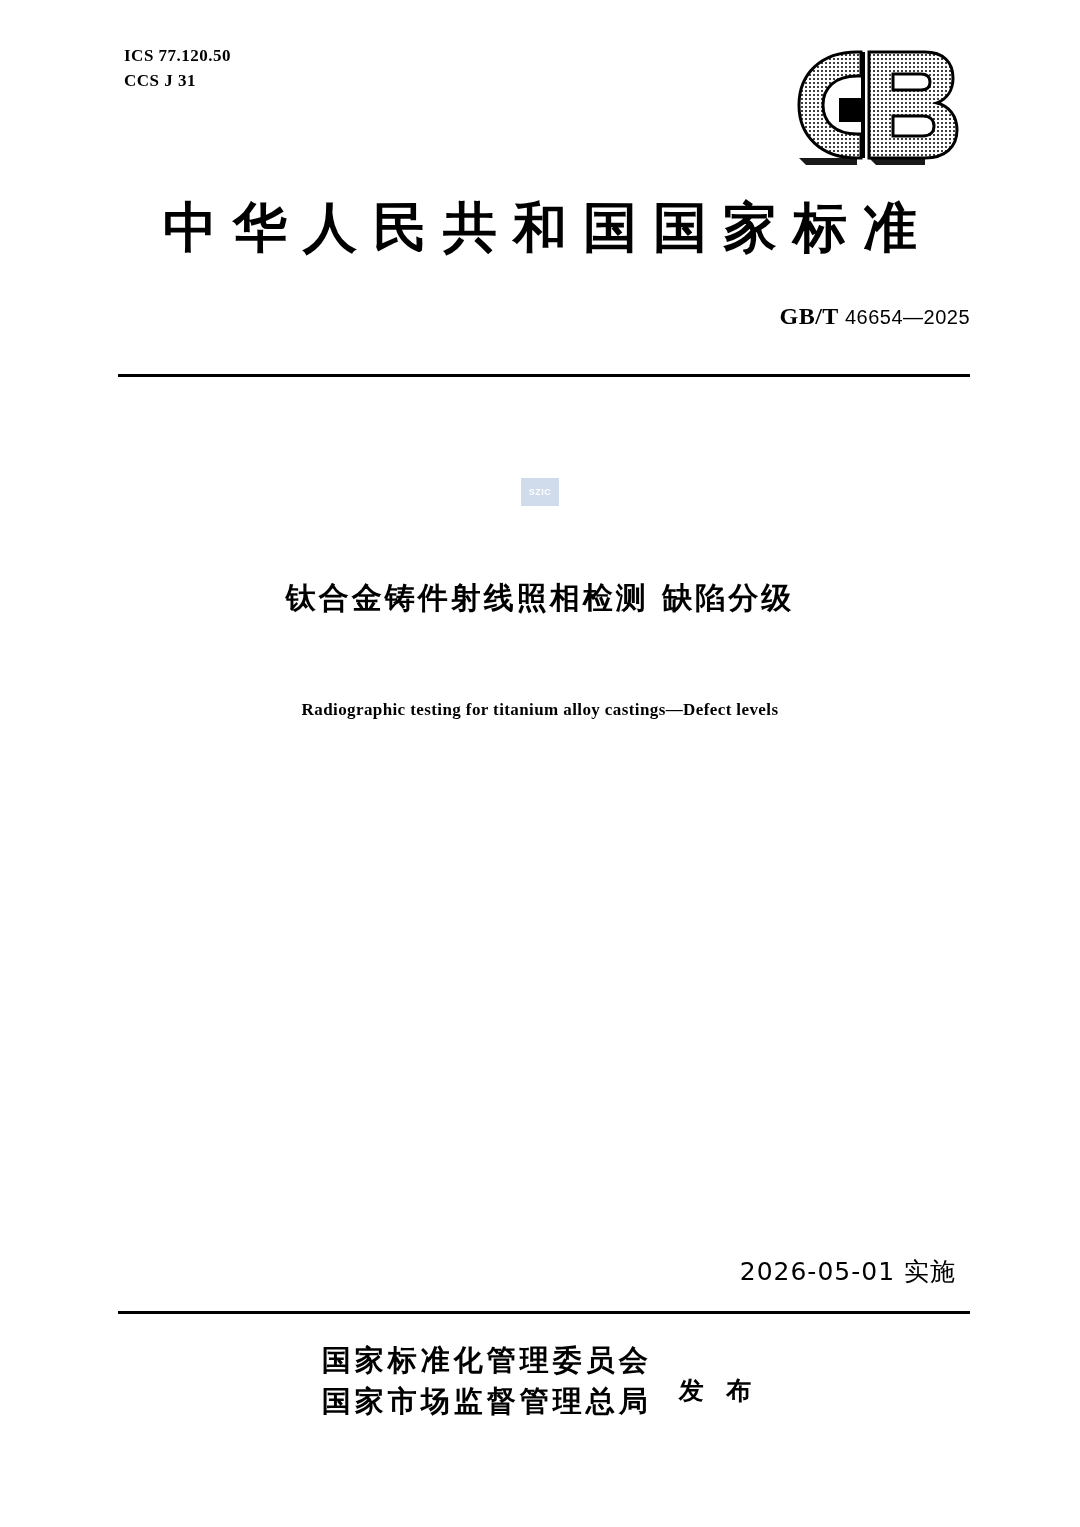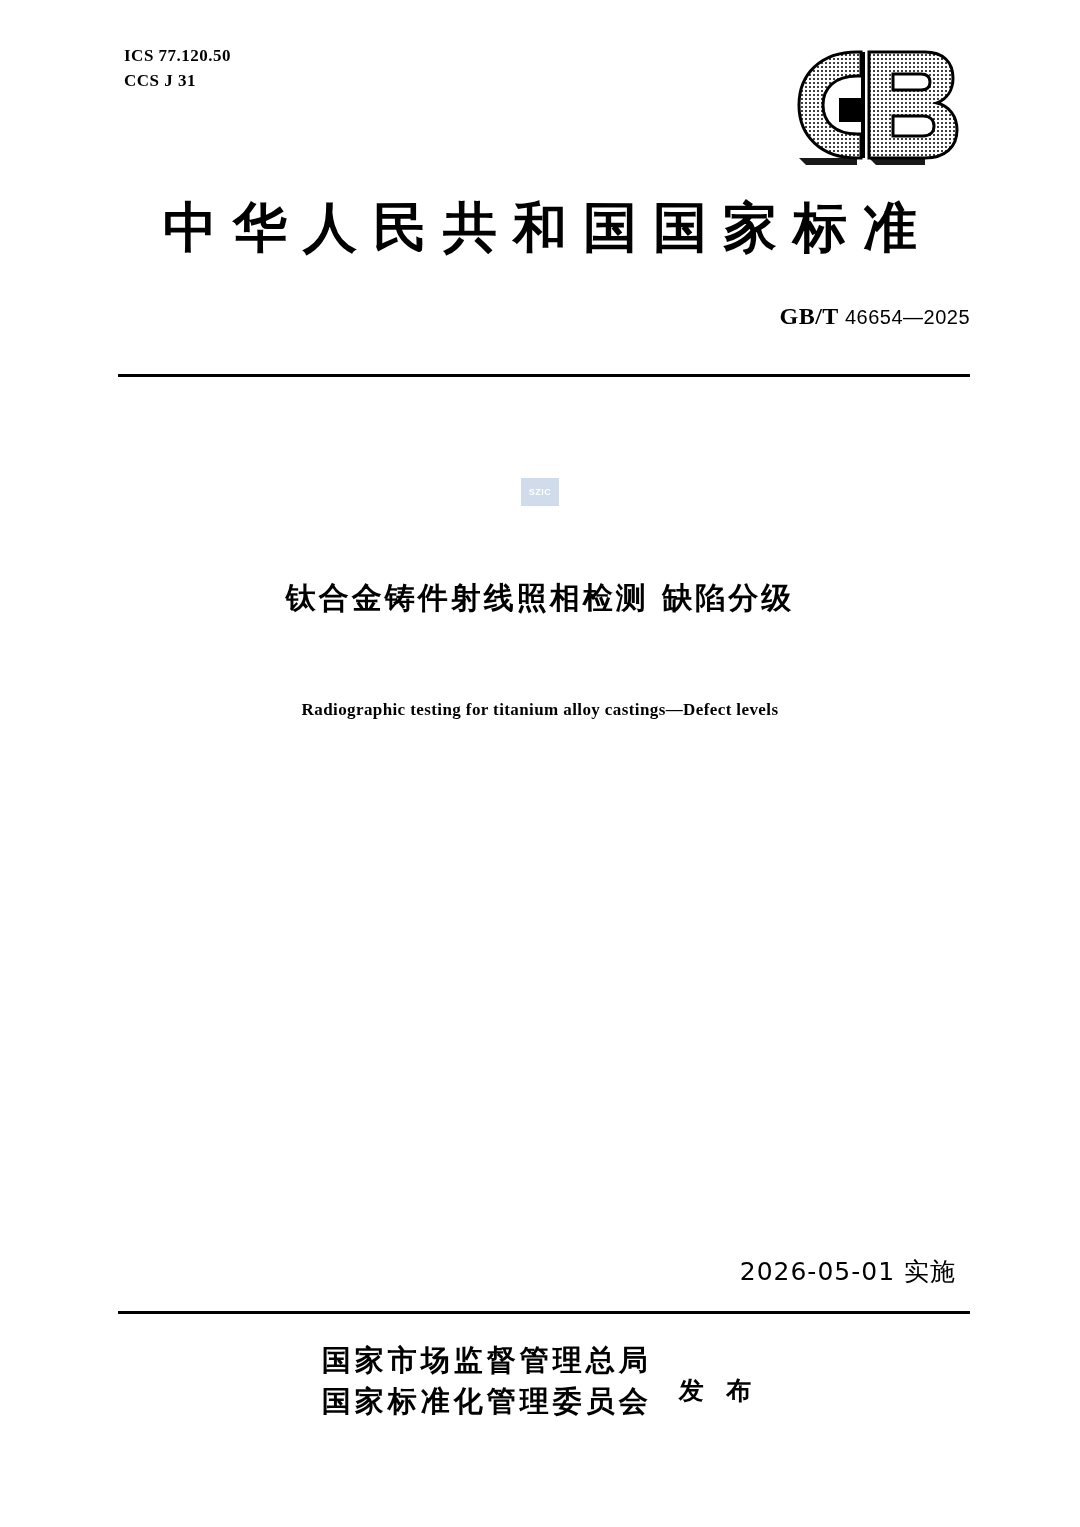--- a/index.html
+++ b/index.html
@@ -244,19 +244,19 @@
 
   <div class="title-cn">钛合金铸件射线照相检测  缺陷分级</div>
   <div class="title-en">Radiographic testing for titanium alloy castings—Defect levels</div>
 
   <div class="date-effect">2026-05-01 实施</div>
 
   <div class="rule-bottom"></div>
 
   <div class="issuers">
     <div class="issuers-names">
+      <div>国家标准化管理委员会</div>
       <div>国家市场监督管理总局</div>
-      <div>国家标准化管理委员会</div>
     </div>
     <div class="issuers-verb">发 布</div>
   </div>
 
 </div>
 
 </body></html>

